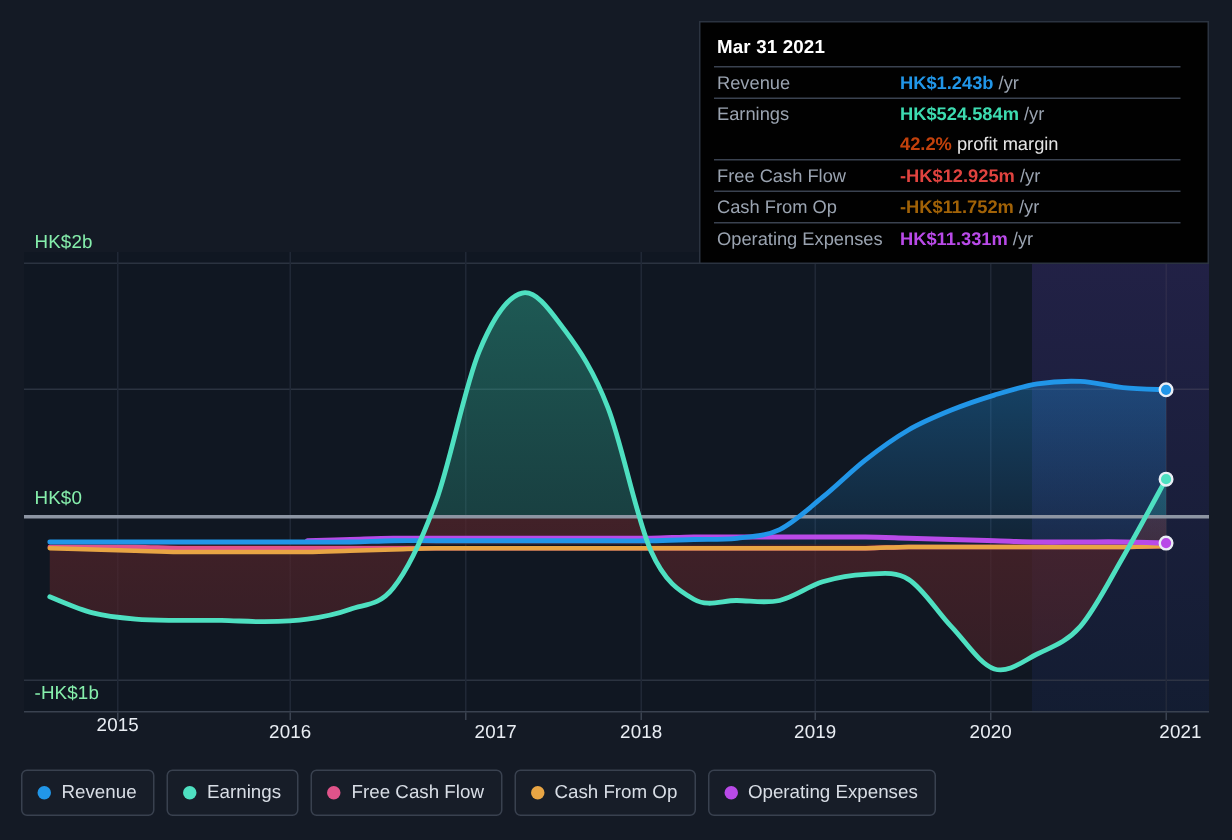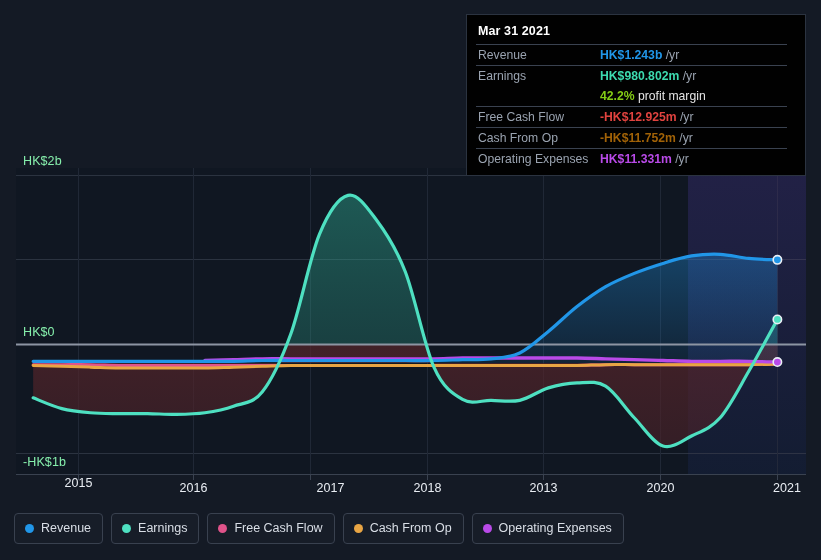--- a/index.html
+++ b/index.html
@@ -35,21 +35,21 @@
   #tooltip table{border-collapse:collapse;width:100%;}
   #tooltip td{
     font-size:12.2px;padding:3px 2px 3px 2px;border-top:1px solid #3a4250;
     vertical-align:middle;white-space:nowrap;
   }
   #tooltip tr.no-rule td{border-top:none;}
   #tooltip td.k{color:#9aa3b0;width:118px;}
   #tooltip td.v{color:#cfd5de;}
   #tooltip .val{font-weight:bold;}
   #tooltip .unit{color:#9aa3b0;font-weight:normal;}
-  #tooltip .pm-num{color:#84cc16;font-weight:bold;}
+  #tooltip .pm-num{color:#c2410c;font-weight:bold;}
   #tooltip .pm-txt{color:#e5e5e5;}
 
   
   #legend{
     position:absolute;left:14px;top:513px;display:flex;gap:8px;align-items:center;
   }
   .legend-item{
     display:flex;align-items:center;gap:7px;
     border:1px solid #39414f;border-radius:4px;
     padding:6px 11px 6px 10px;background:#171d28;
@@ -151,36 +151,36 @@
 
   <div class="axis-label ylab" style="top:154px;">HK$2b</div>
   <div class="axis-label ylab" style="top:325px;">HK$0</div>
   <div class="axis-label ylab" style="top:455px;">-HK$1b</div>
 
   <div id="xlabels">
       <div class="axis-label xlab" style="left: 78.5px; top: 476px;">2015</div>
       <div class="axis-label xlab" style="left: 193.5px; top: 481px;">2016</div>
       <div class="axis-label xlab" style="left: 310.5px; top: 481px; margin-left: 20px;">2017</div>
       <div class="axis-label xlab" style="left: 427.5px; top: 481px;">2018</div>
-      <div class="axis-label xlab" style="left: 543.5px; top: 481px;">2013</div>
+      <div class="axis-label xlab" style="left: 543.5px; top: 481px;">2019</div>
       <div class="axis-label xlab" style="left: 660.5px; top: 481px;">2020</div>
       <div class="axis-label xlab" style="left: 747px; top: 481px; margin-left: 40px;">2021</div>
     </div>
 
   <div id="tooltip">
     <div class="tt-title">Mar 31 2021</div>
     <table>
       <tbody id="tt-body">
           <tr>
             <td class="k">Revenue</td>
             <td class="v"><span class="val" style="color: rgb(33, 150, 232);">HK$1.243b</span><span class="unit"> /yr</span></td>
           </tr>
           <tr>
             <td class="k">Earnings</td>
-            <td class="v"><span class="val" style="color: rgb(61, 219, 176);">HK$980.802m</span><span class="unit"> /yr</span></td>
+            <td class="v"><span class="val" style="color: rgb(61, 219, 176);">HK$524.584m</span><span class="unit"> /yr</span></td>
           </tr>
           <tr class="no-rule">
             <td class="k"></td>
             <td class="v"><span class="pm-num">42.2%</span><span class="pm-txt"> profit margin</span></td>
           </tr>
           <tr>
             <td class="k">Free Cash Flow</td>
             <td class="v"><span class="val" style="color: rgb(224, 67, 63);">-HK$12.925m</span><span class="unit"> /yr</span></td>
           </tr>
           <tr>

